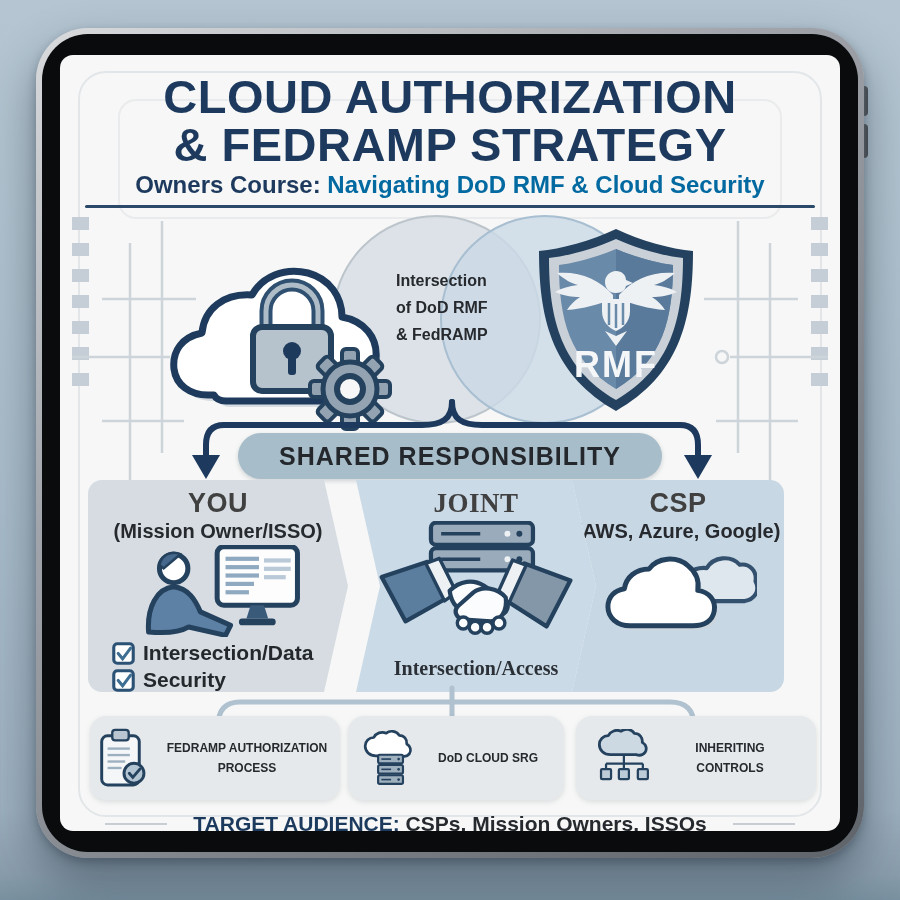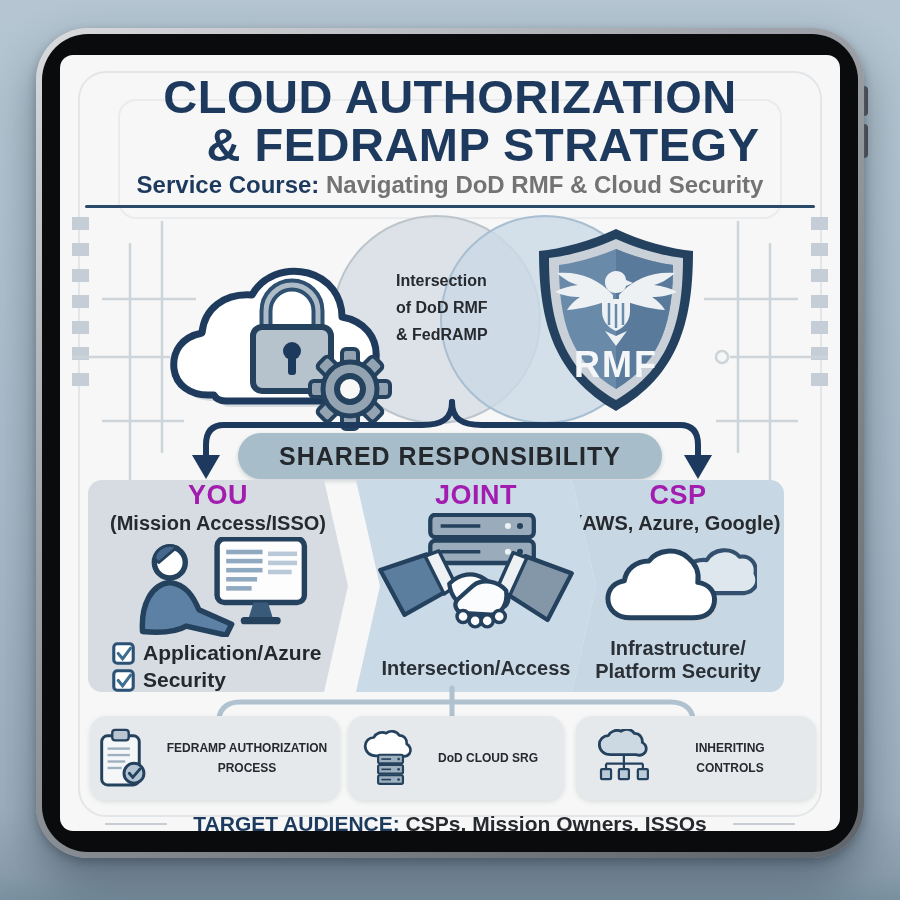--- a/index.html
+++ b/index.html
@@ -19,42 +19,42 @@
   .screen{left:60px;top:55px;width:780px;height:776px;border-radius:13px;background:#f6f7f6;
     overflow:hidden;z-index:2;}
   
   .frame1{left:18px;top:16px;width:740px;height:742px;border:2px solid #e3e6e9;border-radius:28px;}
   .frame2{left:58px;top:44px;width:660px;height:116px;border:2px solid #e9ebed;border-radius:18px;}
   
   .title{left:0;width:780px;text-align:center;color:#1d3a5e;font-weight:800;
     font-size:47px;letter-spacing:.5px;line-height:1;}
   .subtitle{left:0;top:116px;width:780px;text-align:center;font-size:24px;color:#1d3a5e;}
   .subtitle .b{font-weight:800;}
-  .subtitle .r{font-weight:600;white-space:pre-wrap;color:#737373;}
+  .subtitle .r{font-weight:600;white-space:pre-wrap;color:#0369a1;}
   .divider{left:25px;top:150px;width:730px;height:3px;background:#2b4968;border-radius:2px;}
   
   .circleL{left:272px;top:160px;width:205px;height:205px;border-radius:50%;
     background:rgba(213,220,227,.78);border:2px solid #bdc5cc;}
   .circleR{left:380px;top:160px;width:205px;height:205px;border-radius:50%;
     background:rgba(202,218,231,.8);border:2px solid #a8bed1;}
   .venn-label{left:336px;top:212px;width:160px;font-size:16px;font-weight:800;
     color:#26292d;line-height:27px;}
   
   .banner{left:178px;top:378px;width:424px;height:46px;border-radius:24px;background:#a7bdca;
     color:#24282d;font-weight:800;font-size:25px;letter-spacing:1px;text-align:center;
     line-height:47px;box-shadow:0 2px 4px rgba(90,105,120,.25);}
   
   .col{top:425px;height:212px;display:flex;flex-direction:column;align-items:center;}
   .col-you{left:28px;width:260px;background:#d6dce2;border-radius:14px 0 0 14px;
     clip-path:polygon(0 0,calc(100% - 24px) 0,100% 50%,calc(100% - 24px) 100%,0 100%);}
   .col-joint{left:296px;width:240px;background:#cadae7;
-    clip-path:polygon(0 0,calc(100% - 24px) 0,100% 50%,calc(100% - 24px) 100%,0 100%,24px 50%);}
+    clip-path:polygon(0 0,calc(100% - 24px) 0,100% 50%,calc(100% - 24px) 100%,0 100%,24px 50%);font-family:Liberation Serif, serif;}
   .col-csp{left:512px;width:212px;background:#c7d7e4;border-radius:0 14px 14px 0;
     clip-path:polygon(0 0,100% 0,100% 100%,0 100%,24px 50%);}
-  .col h2{margin:0 0 0;font-size:27px;font-weight:800;color:#a21caf;letter-spacing:.5px;}
+  .col h2{margin:8px 0 0;font-size:27px;font-weight:800;color:#404040;letter-spacing:.5px;}
   .col .sub{font-size:20px;font-weight:600;color:#26292d;margin-top:1px;}
   .col .caption{font-size:20px;font-weight:700;color:#2b3036;text-align:center;line-height:23px;}
   .checklist{width:212px;margin-top:4px;display:flex;flex-direction:column;gap:3px;}
   .checkrow{display:flex;align-items:center;gap:8px;}
   .checkrow span{font-size:21px;font-weight:700;color:#24282c;}
   
   .bbox{top:661px;height:84px;background:#e6e9ec;border-radius:16px;display:flex;
     align-items:center;justify-content:center;gap:10px;
     box-shadow:0 2px 5px rgba(100,112,124,.18);}
   .bbox .lbl{font-size:12px;line-height:20px;font-weight:800;color:#26292d;text-align:center;}
@@ -117,23 +117,23 @@
         <circle cx="86" cy="312" r="12"></circle>
       <line x1="54" y1="8" x2="54" y2="240"></line>
       <line x1="20" y1="86" x2="114" y2="86"></line>
       <circle cx="38" cy="144" r="6"></circle>
         <line x1="46" y1="144" x2="144" y2="144"></line>
       <line x1="32" y1="208" x2="114" y2="208"></line>
     </g>
   </svg>
 
   <div class="abs title" style="top:18px;">CLOUD AUTHORIZATION</div>
-  <div class="abs title" style="top:66px;margin-left:33px;">&amp; FEDRAMP STRATEGY</div>
+  <div class="abs title" style="top:66px;">&amp; FEDRAMP STRATEGY</div>
   <div class="abs subtitle">
-    <span class="b">Service Course:</span><span class="r"> Navigating DoD RMF &amp; Cloud Security</span>
+    <span class="b">Owners Course:</span><span class="r"> Navigating DoD RMF &amp; Cloud Security</span>
   </div>
   <div class="abs divider"></div>
 
   <div class="abs circleL"></div>
   <div class="abs circleR"></div>
 
   <svg class="abs" style="left:98px;top:178px;" width="240" height="200" viewBox="0 0 240 200">
     <path d="M56,162 C58,166 62,168 68,168 L176,168 C200,164 216,148 218,126 C220,104 206,88 184,84 C184,64 172,46 150,40 C126,34 104,44 94,62 C66,60 46,76 44,100 C24,104 14,118 16,136 C18,152 32,162 50,162 Z" transform="translate(5,6)" fill="#d7dde2"></path>
     <path d="M56,162 C58,166 62,168 68,168 L176,168 C200,164 216,148 218,126 C220,104 206,88 184,84 C184,64 172,46 150,40 C126,34 104,44 94,62 C66,60 46,76 44,100 C24,104 14,118 16,136 C18,152 32,162 50,162 Z" fill="#ffffff" stroke="#1e3a5c" stroke-width="7" stroke-linejoin="round"></path>
     <g>
@@ -187,21 +187,21 @@
       <path d="M262,5 C262,22 272,28 292,28 L490,28 Q508,28 508,48 L508,58"></path>
     </g>
     <polygon points="2,58 30,58 16,82" fill="#1d3a5e"></polygon>
     <polygon points="494,58 522,58 508,82" fill="#1d3a5e"></polygon>
   </svg>
 
   <div class="abs banner">SHARED RESPONSIBILITY MODEL</div>
 
   <div class="abs col col-you">
     <h2>YOU</h2>
-    <div class="sub">(Mission Access/ISSO)</div>
+    <div class="sub">(Mission Owner/ISSO)</div>
     <svg width="196" height="102" viewBox="0 0 210 110" style="margin-top:2px;">
       <rect x="104" y="2" width="96" height="70" rx="8" fill="#fdfdfd" stroke="#24415e" stroke-width="6"></rect>
       <g fill="#8fa9c0">
         <rect x="114" y="14" width="40" height="5"></rect>
           <rect x="114" y="24" width="40" height="5"></rect>
         <rect x="114" y="34" width="40" height="5"></rect>
           <rect x="114" y="44" width="34" height="5"></rect>
         <rect x="114" y="54" width="28" height="5"></rect>
       </g>
       <g fill="#b9c9d8">
@@ -214,21 +214,21 @@
       <circle cx="52" cy="28" r="17" fill="#ffffff" stroke="#24415e" stroke-width="6"></circle>
       <path d="M35,24 C37,12 49,6 60,11 L40,28 Z" fill="#46688c" stroke="#24415e" stroke-width="3"></path>
       <path d="M22,104 C20,74 32,52 52,50 C70,52 78,66 84,80 L120,96 L114,108 L70,98 C60,104 44,106 22,104 Z" fill="#5d81a5" stroke="#24415e" stroke-width="6" stroke-linejoin="round"></path>
     </svg>
     <div class="checklist">
       <div class="checkrow">
         <svg width="23" height="23" viewBox="0 0 26 26">
             <rect x="2" y="2" width="22" height="22" rx="4" fill="#ffffff" stroke="#2b5275" stroke-width="3.5"></rect>
             <path d="M7,13 l5,6 l9,-12" fill="none" stroke="#3e6f93" stroke-width="3.5" stroke-linecap="round"></path>
           </svg>
-        <span>Application/Azure</span>
+        <span>Intersection/Data</span>
       </div>
       <div class="checkrow">
         <svg width="23" height="23" viewBox="0 0 26 26">
             <rect x="2" y="2" width="22" height="22" rx="4" fill="#ffffff" stroke="#2b5275" stroke-width="3.5"></rect>
             <path d="M7,13 l5,6 l9,-12" fill="none" stroke="#3e6f93" stroke-width="3.5" stroke-linecap="round"></path>
           </svg>
         <span>Security</span>
       </div>
     </div>
   </div>
@@ -263,24 +263,20 @@
   </div>
 
   <div class="abs col col-csp">
     <h2>CSP</h2>
     <div class="sub">(AWS, Azure, Google)</div>
     <svg width="158" height="94" viewBox="0 0 190 114" style="margin-top:2px;">
       <path d="M98,56 C98,38 113,26 130,28 C138,14 159,12 170,24 C182,22 191,32 189,44 C195,55 188,66 176,68 L110,68 C100,66 96,62 98,56 Z" fill="#dfe7ee" stroke="#33516f" stroke-width="5" stroke-linejoin="round"></path>
       <path d="M37,98 C21,98 10,88 10,75 C10,63 18,55 30,53 C32,39 44,29 60,29 C70,15 93,13 107,25 C117,33 121,43 119,55 C133,57 141,67 139,80 C137,92 127,98 113,98 Z" fill="#ccd5dc" transform="translate(4,5)"></path>
       <path d="M37,98 C21,98 10,88 10,75 C10,63 18,55 30,53 C32,39 44,29 60,29 C70,15 93,13 107,25 C117,33 121,43 119,55 C133,57 141,67 139,80 C137,92 127,98 113,98 Z" fill="#ffffff" stroke="#24415e" stroke-width="6" stroke-linejoin="round"></path>
     </svg>
-    <div class="caption" style="margin-top:6px;">
-      <div>Infrastructure/</div>
-      <div>Platform Security</div>
-    </div>
   </div>
 
   <svg class="abs" style="left:90px;top:625px;" width="640" height="130" viewBox="0 0 640 130">
     <g stroke="#b0c2d0" stroke-width="5" fill="none" stroke-linecap="round">
       <path d="M302,8 L302,40"></path>
       <path d="M68,46 Q68,22 90,22 L520,22 Q544,22 544,46 L544,48"></path>
     </g>
   </svg>
 
   <div class="abs bbox b1">

